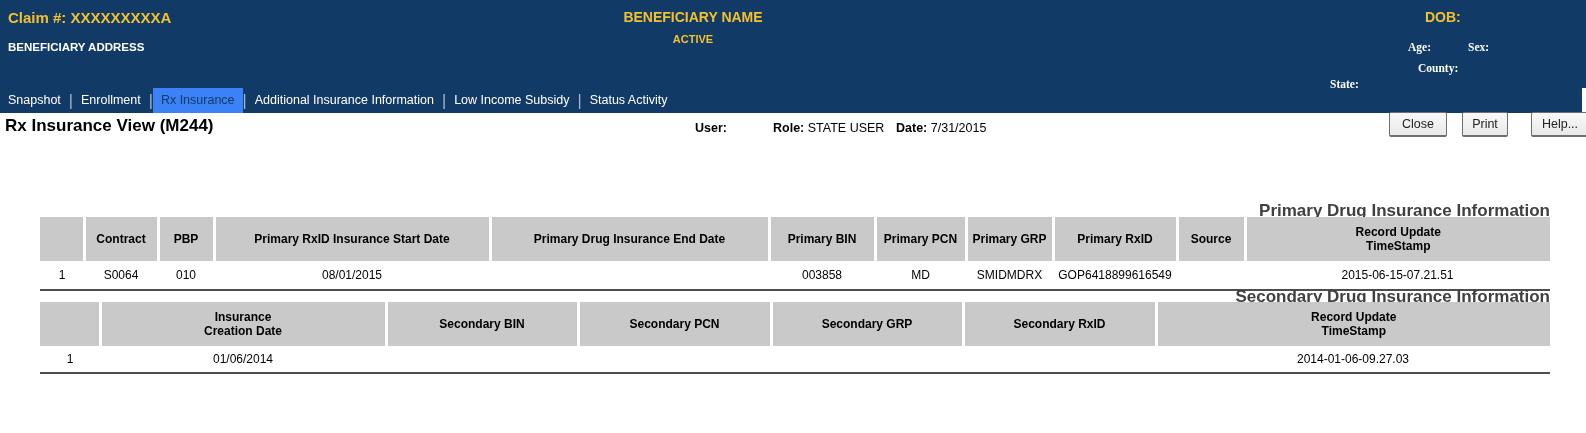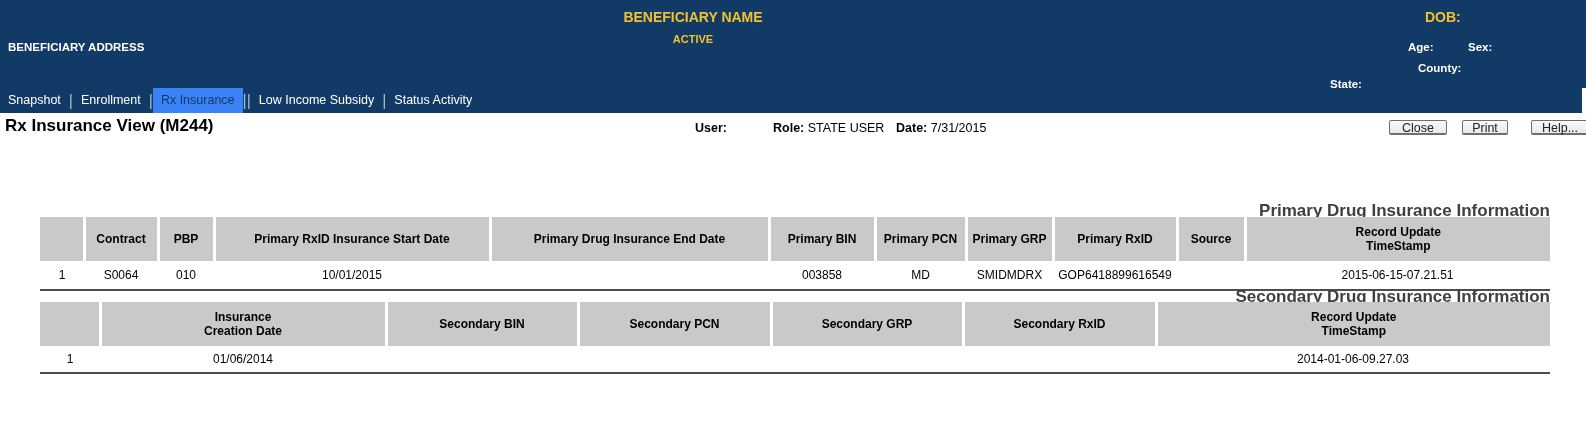--- a/index.html
+++ b/index.html
@@ -12,40 +12,40 @@
   .claim { position: absolute; left: 8px; top: 9px; font-size: 15px; font-weight: bold;
     color: var(--gold, #f2c12e); }
   .address { position: absolute; left: 8px; top: 41px; font-size: 11.5px; font-weight: bold;
     color: #fff; }
   .center-block { position: absolute; left: 693px; top: 9px; transform: translateX(-50%);
     text-align: center; }
   .bene-name { font-size: 14px; font-weight: bold; color: var(--gold, #f2c12e); }
   .bene-status { margin-top: 8px; font-size: 11px; font-weight: bold; color: var(--gold, #f2c12e); }
   .dob { position: absolute; left: 1425px; top: 9px; font-size: 14px; font-weight: bold;
     color: var(--gold, #f2c12e); }
-  .wlabel { position: absolute; font-size: 11.5px; font-weight: bold; color: #fff; }
+  .wlabel { position: absolute; font-size: 11.5px; font-weight: bold; color: #fff; font-family: Liberation Serif, serif; }
   .age { left: 1408px; top: 41px; } .sex { left: 1468px; top: 41px; }
   .state { left: 1330px; top: 62px; margin-top: 16px; } .county { left: 1418px; top: 62px; }
   .scroll-strip { position: absolute; left: 1582px; top: 88px; width: 4px; height: 25px; background: #fff; }
 
   
   .tabs { position: absolute; left: 0; top: 88px; height: 25px; width: 100%;
     display: flex; align-items: stretch; }
   .tab { color: #fff; font-size: 12.5px; line-height: 25px; padding: 0 8px; white-space: nowrap;
     cursor: pointer; }
   .tab.active { background: #3b82f6; color: var(--navy, #123a66); }
   .tab-sep { color: #a8b8cf; line-height: 25px; }
 
   
   .page-title { position: absolute; left: 5px; top: 116px; font-size: 17px; font-weight: bold;
     color: #000; }
   .info { position: absolute; top: 121px; font-size: 12.5px; color: #000; white-space: nowrap; }
   .info b { font-weight: bold; }
   .i-user { left: 695px; } .i-role { left: 773px; } .i-date { left: 896px; }
-  .btn { position: absolute; top: 120px; height: 15px; background: linear-gradient(#f9f9f9, #e9e9e9);
+  .btn { position: absolute; top: 112px; height: 25px; background: linear-gradient(#f9f9f9, #e9e9e9);
     border: 1px solid #6f6f6f; border-bottom-width: 2px; border-radius: 2px;
     font-family: inherit; font-size: 12.5px; color: #222; cursor: pointer; }
   .btn-close { left: 1389px; width: 58px; }
   .btn-print { left: 1462px; width: 46px; }
   .btn-help  { left: 1531px; width: 58px; }
 
   
   .tbl-title { position: absolute; left: 40px; width: 1510px; text-align: right;
     font-size: 17px; font-weight: bold; color: #404040; }
   .t-primary-title { top: 201px; } .t-secondary-title { top: 287px; }
@@ -60,38 +60,43 @@
   .t-secondary th { height: 42px; }
   td { font-size: 12px; color: #000; text-align: center; vertical-align: middle;
     border-bottom: 2px solid var(--border_dark, #4d4d4d); overflow: hidden; white-space: nowrap; }
   .t-primary td { height: 29px; }
   .t-secondary td { height: 27px; }
 </style>
 </head>
 <body>
 
 <div class="banner">
+  <div class="claim">
+    <span>Claim #:</span>
+    <span>XXXXXXXXXA</span>
+  </div>
   <div class="address">BENEFICIARY ADDRESS</div>
   <div class="center-block">
     <div class="bene-name">BENEFICIARY NAME</div>
     <div class="bene-status">ACTIVE</div>
   </div>
   <div class="dob">DOB:</div>
   <div class="wlabel age">Age:</div>
   <div class="wlabel sex">Sex:</div>
   <div class="wlabel state">State:</div>
   <div class="wlabel county">County:</div>
 
   <nav class="tabs">
       <span class="tab">Snapshot</span>
       <span class="tab-sep">|</span>
       <span class="tab">Enrollment</span>
       <span class="tab-sep">|</span>
       <span class="tab active">Rx Insurance</span>
       <span class="tab-sep">|</span>
+      <span class="tab">Additional Insurance Information</span>
       <span class="tab-sep">|</span>
       <span class="tab">Low Income Subsidy</span>
       <span class="tab-sep">|</span>
       <span class="tab">Status Activity</span>
     </nav>
   <div class="scroll-strip"></div>
 </div>
 
 <h1 class="page-title">Rx Insurance View (M244)</h1>
 <div class="info i-user"><b>User:</b></div>
@@ -137,21 +142,21 @@
           <th>Source</th>
           <th>Record Update
 TimeStamp</th>
         </tr>
       </thead>
       <tbody>
         <tr>
           <td>1</td>
           <td>S0064</td>
           <td>010</td>
-          <td>10/01/2015</td>
+          <td>08/01/2015</td>
           <td></td>
           <td>003858</td>
           <td>MD</td>
           <td>SMIDMDRX</td>
           <td>GOP6418899616549</td>
           <td></td>
           <td>2015-06-15-07.21.51</td>
         </tr>
       </tbody>
     </table>

